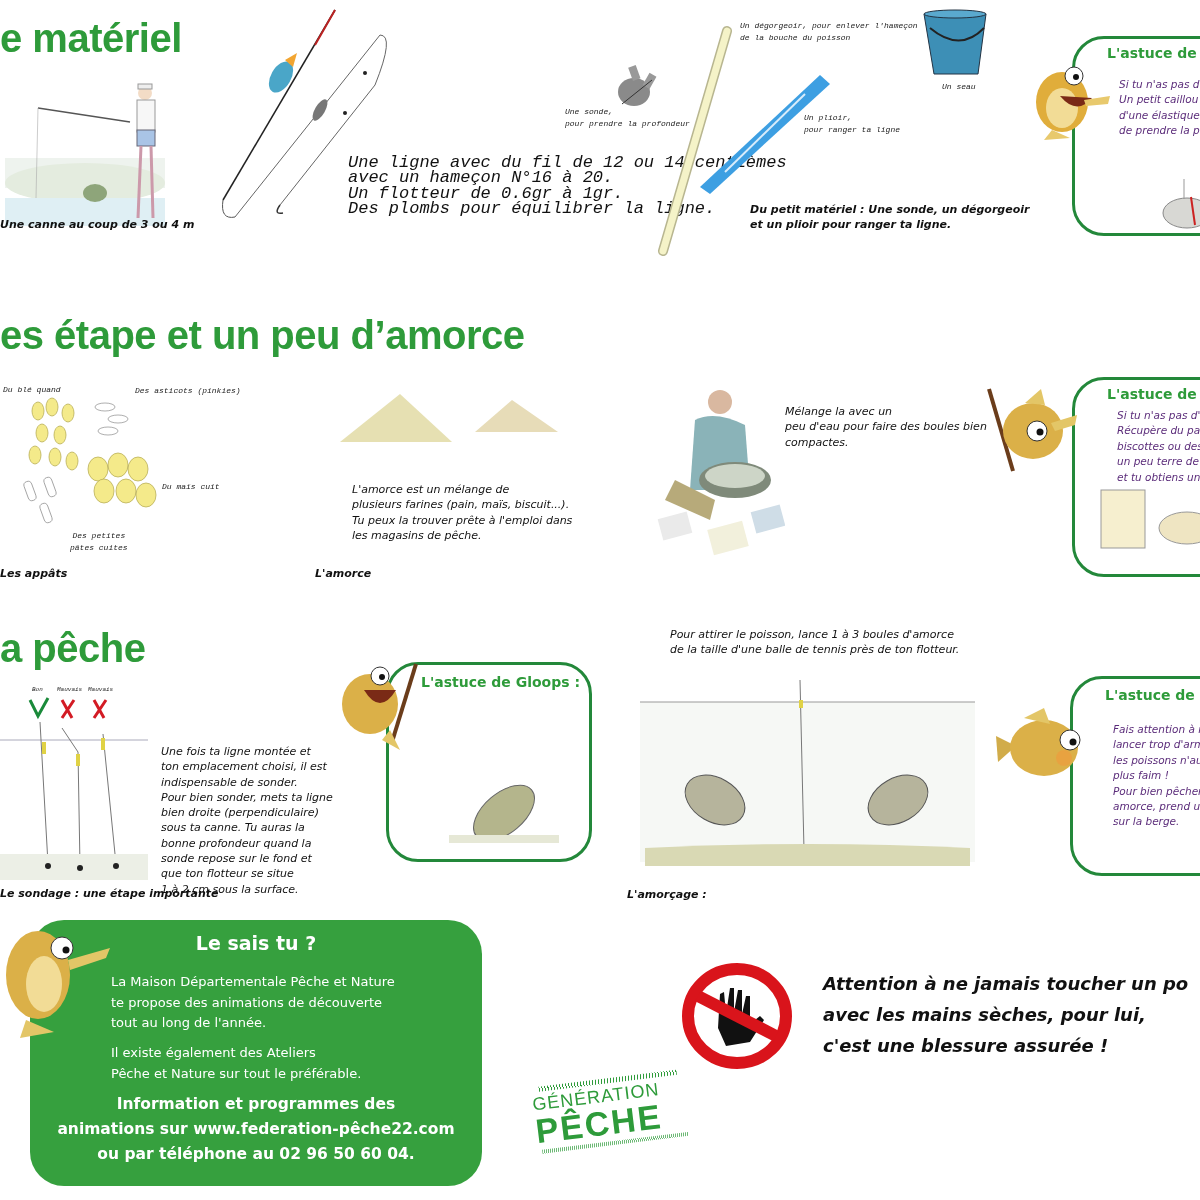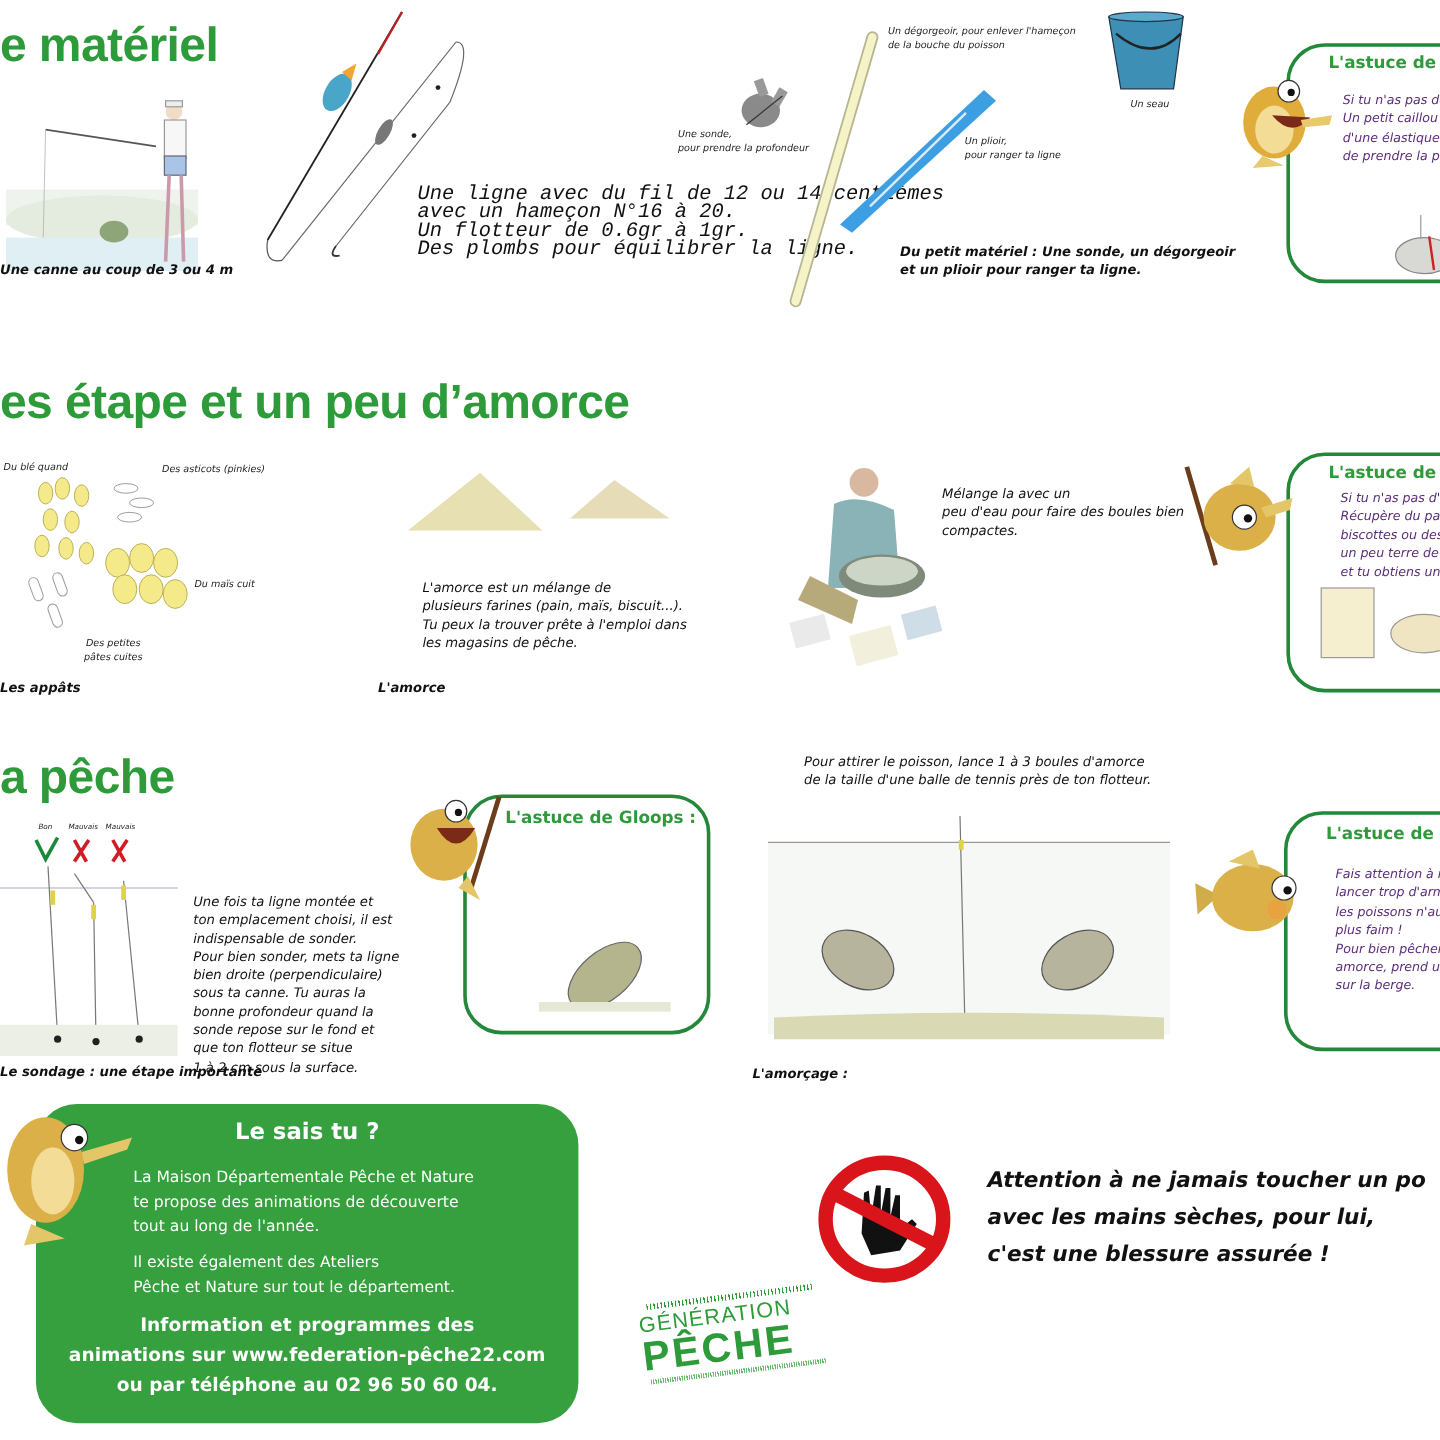--- a/index.html
+++ b/index.html
@@ -2,21 +2,21 @@
 <html><head>
 <meta charset="utf-8">
 <style>
   html, body { margin:0; padding:0; }
   body { width:1200px; height:1200px; background:#ffffff; position:relative; overflow:hidden;
          font-family:"DejaVu Sans", sans-serif; color:#111; }
   .abs { position:absolute; }
   .h1 { font-family:"Liberation Sans", sans-serif; font-weight:bold; color:#2e9b3a; font-size:40px; line-height:44px; white-space:nowrap; letter-spacing:-0.5px; }
   .cap { font-style:italic; font-size:11px; font-weight:bold; color:#111; white-space:nowrap; }
   .body-txt { font-style:italic; font-size:11px; line-height:15.3px; color:#111; white-space:pre-line; }
-  .tiny { font-style:italic; font-size:8px; line-height:12px; color:#222; white-space:pre-line; }
+  .tiny { font-style:italic; font-size:8px; line-height:12px; color:#222; white-space:pre-line;font-family:Liberation Mono, monospace; }
   .tip-box { position:absolute; border:3px solid #23883a; border-radius:32px; background:#fff; }
   .tip-title { position:absolute; color:#2e9b3a; font-size:14px; font-weight:bold; white-space:nowrap; }
   .tip-text { position:absolute; color:#5b2c7a; font-style:italic; font-size:10.5px; line-height:15.4px; white-space:pre-line; }
   .fish { position:absolute; }
   .green-box { position:absolute; left:30px; top:920px; width:452px; height:266px; background:#36a03e; border-radius:34px; }
   .gb-title { position:absolute; left:0; width:100%; top:12px; text-align:center; color:#fff; font-size:19px; font-weight:bold; }
   .gb-p { position:absolute; color:#fff; font-size:13px; line-height:20.5px; white-space:pre-line; }
   .gb-info { position:absolute; left:0; width:100%; top:172px; text-align:center; color:#fff; font-size:15.5px; font-weight:bold; line-height:25px; white-space:pre-line; }
   .warn-txt { font-style:italic; font-weight:bold; font-size:18px; line-height:31px; color:#111; white-space:pre-line; }
 </style>
@@ -277,21 +277,21 @@
   <path d="M30 12 L50 2 L56 18 Z" fill="#e3c667"></path>
   <circle cx="70" cy="52" r="8" fill="#f09a3c" opacity="0.6"></circle>
 </svg>
 
 <div class="green-box">
   <div class="gb-title">Le sais tu ?</div>
   <div class="gb-p" style="left:81px;top:52px;">La Maison Départementale Pêche et Nature
 te propose des animations de découverte
 tout au long de l'année.</div>
   <div class="gb-p" style="left:81px;top:123px;">Il existe également des Ateliers
-Pêche et Nature sur tout le département.</div>
+Pêche et Nature sur tout le préférable.</div>
   <div class="gb-info">Information et programmes des
 animations sur www.federation-pêche22.com
 ou par téléphone au 02 96 50 60 04.</div>
 </div>
 <svg class="fish" style="left:0;top:920px;" width="112" height="122">
   <ellipse cx="38" cy="55" rx="32" ry="44" fill="#dbb048"></ellipse>
   <ellipse cx="44" cy="64" rx="18" ry="28" fill="#f2dc96"></ellipse>
   <circle cx="62" cy="28" r="11" fill="#fff" stroke="#333"></circle>
     <circle cx="66" cy="30" r="3.5" fill="#111"></circle>
   <path d="M68 40 L110 28 L106 38 L70 50 Z" fill="#e3c667"></path>

